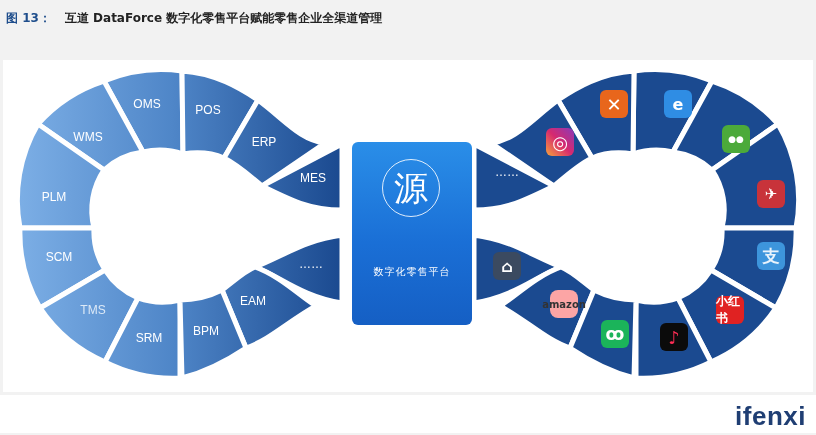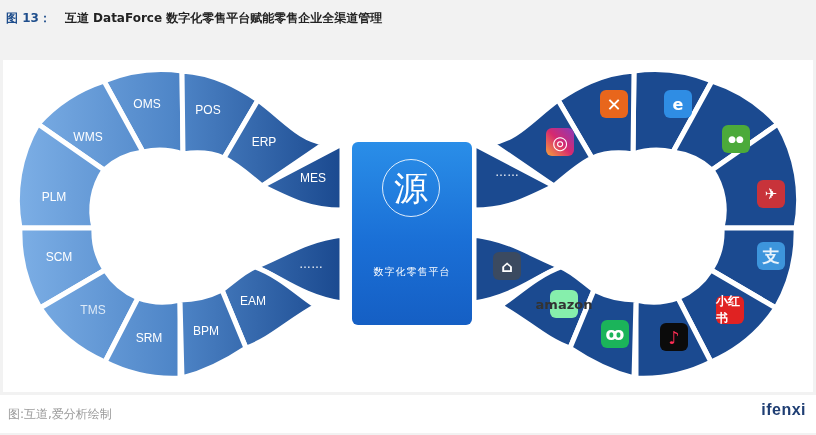--- a/index.html
+++ b/index.html
@@ -2,21 +2,21 @@
 <html><head>
 <meta charset="utf-8">
 <style>
   html, body { margin:0; padding:0; }
   body { width:816px; height:435px; background:#f2f2f2; position:relative; overflow:hidden; font-family:"Liberation Sans","DejaVu Sans",sans-serif; }
   .title { position:absolute; left:6px; top:4px; height:28px; line-height:28px; font-size:12px; font-weight:bold; color:#222; font-family:"DejaVu Sans",sans-serif; white-space:nowrap; }
   .title .fig { color:#1f4e8c; margin-right:14px; }
   .card { position:absolute; left:3px; top:60px; width:810px; height:332px; background:#fff; }
   .footer { position:absolute; left:0; top:395px; width:816px; height:38px; background:#fff; }
   .source { position:absolute; left:8px; top:11px; font-size:12px; color:#9a9a9a; font-family:"DejaVu Sans",sans-serif; }
-  .logo { position:absolute; right:10px; top:6px; font-size:16px; font-weight:bold; color:#1f3e73; font-family:"Liberation Sans",sans-serif; letter-spacing:0.5px; }
+  .logo { position:absolute; right:10px; top:6px; font-size:26px; font-weight:bold; color:#1f3e73; font-family:"Liberation Sans",sans-serif; letter-spacing:0.5px; }
   svg.diagram { position:absolute; left:0; top:0; }
   .seg-label { font-family:"Liberation Sans",sans-serif; font-size:12px; fill:#fff; }
   .center-box { position:absolute; left:352px; top:142px; width:120px; height:183px; border-radius:6px;
     background:linear-gradient(180deg,#2a8ee8 0%,#1a6fd6 55%,#155fc4 100%); color:#fff; text-align:center; }
   .center-logo { position:absolute; left:30px; top:17px; width:56px; height:56px; border:1.5px solid rgba(255,255,255,0.85); border-radius:50%; font-size:34px; line-height:56px; font-family:"DejaVu Sans",sans-serif; }
   .center-name { position:absolute; left:0; width:120px; top:97px; font-size:18px; font-weight:bold; font-family:"DejaVu Sans",sans-serif; }
   .center-sub { position:absolute; left:0; width:120px; top:123px; font-size:10px; font-family:"DejaVu Sans",sans-serif; letter-spacing:1px; }
   .app { position:absolute; width:28px; height:28px; border-radius:6px; display:flex; align-items:center; justify-content:center; font-family:"DejaVu Sans",sans-serif; font-weight:bold; }
 </style>
 </head>
@@ -110,19 +110,18 @@
 
 <div class="app" style="left:546px;top:128px;background:linear-gradient(45deg,#f7a33b,#d6296f,#8a3ab9);color:#fff;font-size:18px;">◎</div>
 <div class="app" style="left:600px;top:90px;background:#e8661c;color:#fff;font-size:18px;">✕</div>
 <div class="app" style="left:664px;top:90px;background:#2f8de4;color:#fff;font-size:16px;">e</div>
 <div class="app" style="left:722px;top:125px;background:#4caa3a;color:#fff;font-size:9px;">●●</div>
 <div class="app" style="left:757px;top:180px;background:#c8333a;color:#fff;font-size:15px;">✈</div>
 <div class="app" style="left:757px;top:242px;background:#3d95dc;color:#e8f3fc;font-size:17px;">支</div>
 <div class="app" style="left:716px;top:296px;background:#e02222;color:#fff;font-size:12px;">小红书</div>
 <div class="app" style="left:660px;top:323px;background:#0b0b0b;color:#ff2d55;font-size:18px;">♪</div>
 <div class="app" style="left:601px;top:320px;background:#1bb45a;color:#fff;font-size:17px;">ꝏ</div>
-<div class="app" style="left:550px;top:290px;background:#86efac;color:#333;font-size:13px;">amazon</div>
+<div class="app" style="left:550px;top:290px;background:#fca5a5;color:#333;font-size:10px;border-radius:8px;">amazon</div>
 <div class="app" style="left:493px;top:252px;background:#3b4a60;color:#fff;font-size:16px;">⌂</div>
 
 <div class="footer">
-  <div class="source">图:互道,爱分析绘制</div>
   <div class="logo">ifenxi</div>
 </div>
 
 </body></html>

